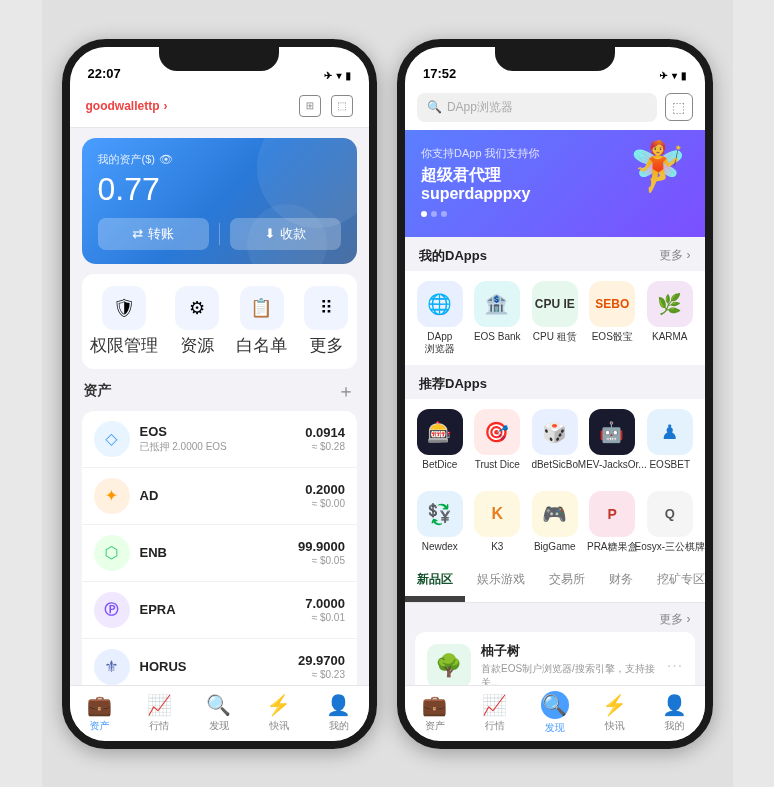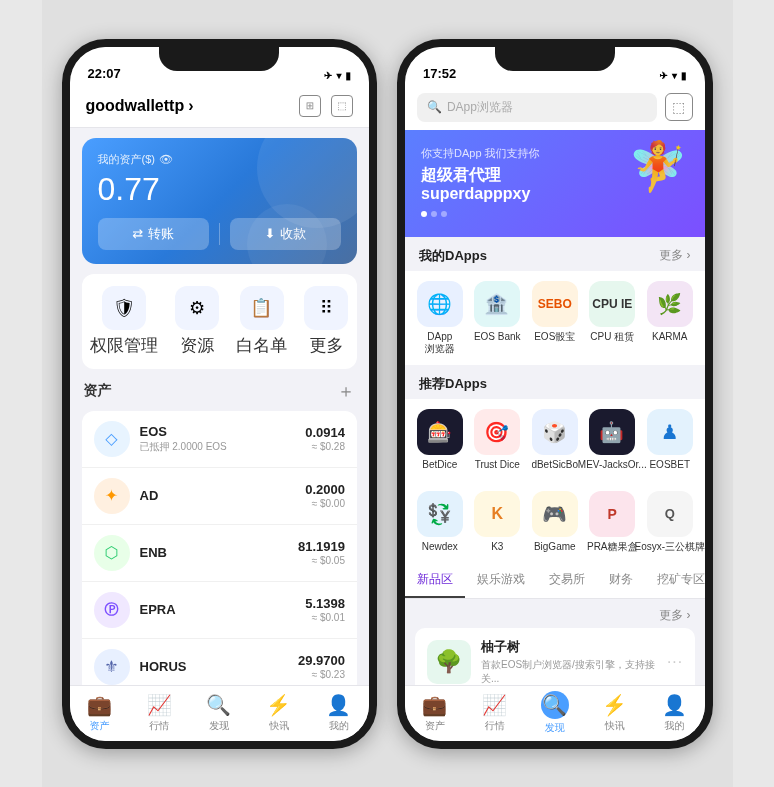--- a/index.html
+++ b/index.html
@@ -88,21 +88,21 @@
       border-bottom: 1px solid #e5e5ea;
     }
     .wallet-title {
       display: flex;
       align-items: center;
       gap: 4px;
       font-size: 14px;
       font-weight: 600;
       color: #333;
     }
-    .wallet-title span { color: #000000; font-size: 16px; }
+    .wallet-title span { color: #ef4444; font-size: 12px; }
     .wallet-header-icons { display: flex; gap: 10px; }
     .wallet-header-icons .ico {
       width: 22px; height: 22px;
       border: 1.5px solid #888;
       border-radius: 4px;
       display: flex; align-items: center; justify-content: center;
       font-size: 10px; color: #888;
     }
 
     .asset-card {
@@ -367,23 +367,23 @@
     }
     .tabs-row::-webkit-scrollbar { display: none; }
     .tab-pill {
       padding: 8px 12px;
       font-size: 12px;
       color: #888;
       white-space: nowrap;
       flex-shrink: 0;
     }
     .tab-pill.active {
-      color: #6d28d9;
-      border-bottom: 2px solid #404040;
-      font-weight: 400;
+      color: #14532d;
+      border-bottom: 6px solid #404040;
+      font-weight: 700;
     }
 
     .new-apps-section {
       background: #f2f2f7;
     }
     .new-apps-header {
       display: flex;
       justify-content: space-between;
       padding: 8px 14px 4px;
     }
@@ -503,31 +503,31 @@
                 <div class="coin-val">0.2000</div>
                 <div class="coin-usd">≈ $0.00</div>
               </div>
             </div>
             <div class="asset-item">
               <div class="coin-icon" style="background:#e8ffe8; color:#2ecc71;">⬡</div>
               <div class="coin-info">
                 <div class="coin-name">ENB</div>
               </div>
               <div class="coin-amount">
-                <div class="coin-val">81.1919</div>
+                <div class="coin-val">99.9000</div>
                 <div class="coin-usd">≈ $0.05</div>
               </div>
             </div>
             <div class="asset-item">
               <div class="coin-icon" style="background:#f0e8ff; color:#7c4fff; font-weight:700; font-size:14px;">Ⓟ</div>
               <div class="coin-info">
                 <div class="coin-name">EPRA</div>
               </div>
               <div class="coin-amount">
-                <div class="coin-val">5.1398</div>
+                <div class="coin-val">7.0000</div>
                 <div class="coin-usd">≈ $0.01</div>
               </div>
             </div>
             <div class="asset-item">
               <div class="coin-icon" style="background:#e8f0ff; color:#5566aa;">⚜</div>
               <div class="coin-info">
                 <div class="coin-name">HORUS</div>
               </div>
               <div class="coin-amount">
                 <div class="coin-val">29.9700</div>
@@ -609,26 +609,26 @@
           <div class="dapp-grid">
             <div class="dapp-app">
               <div class="dapp-app-icon icon-blue">🌐</div>
               <span class="dapp-app-label">DApp<br>浏览器</span>
             </div>
             <div class="dapp-app">
               <div class="dapp-app-icon icon-teal">🏦</div>
               <span class="dapp-app-label">EOS Bank</span>
             </div>
             <div class="dapp-app">
+              <div class="dapp-app-icon icon-green" style="font-size:12px; font-weight:700; color:#333;">CPU IE</div>
+              <span class="dapp-app-label">CPU 租赁</span>
+            </div>
+            <div class="dapp-app">
               <div class="dapp-app-icon icon-orange" style="font-size:12px; font-weight:700; color:#e65100;">SEBO</div>
               <span class="dapp-app-label">EOS骰宝</span>
-            </div>
-            <div class="dapp-app">
-              <div class="dapp-app-icon icon-green" style="font-size:12px; font-weight:700; color:#333;">CPU IE</div>
-              <span class="dapp-app-label">CPU 租赁</span>
             </div>
             <div class="dapp-app">
               <div class="dapp-app-icon icon-purple">🌿</div>
               <span class="dapp-app-label">KARMA</span>
             </div>
           </div>
 
           <div class="dapp-section-header">
             <span class="dapp-section-title">推荐DApps</span>
           </div>

